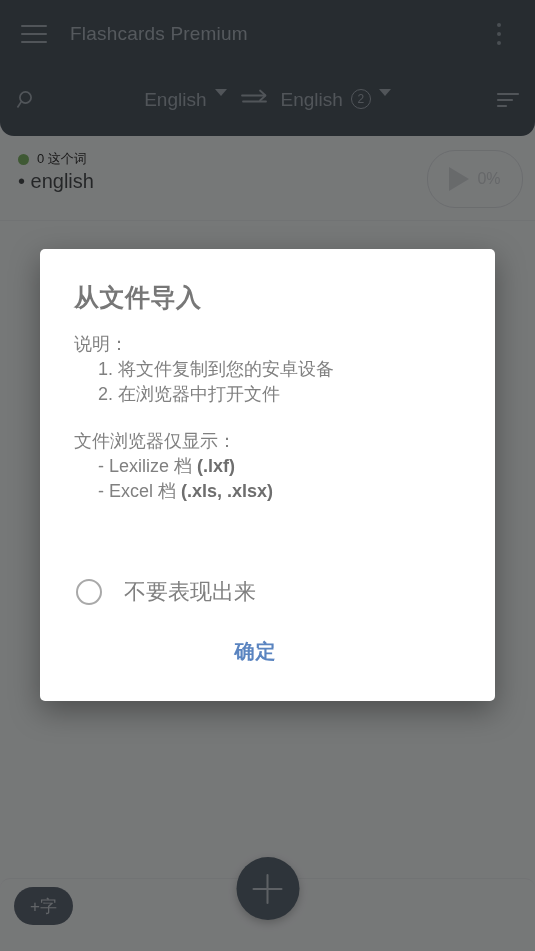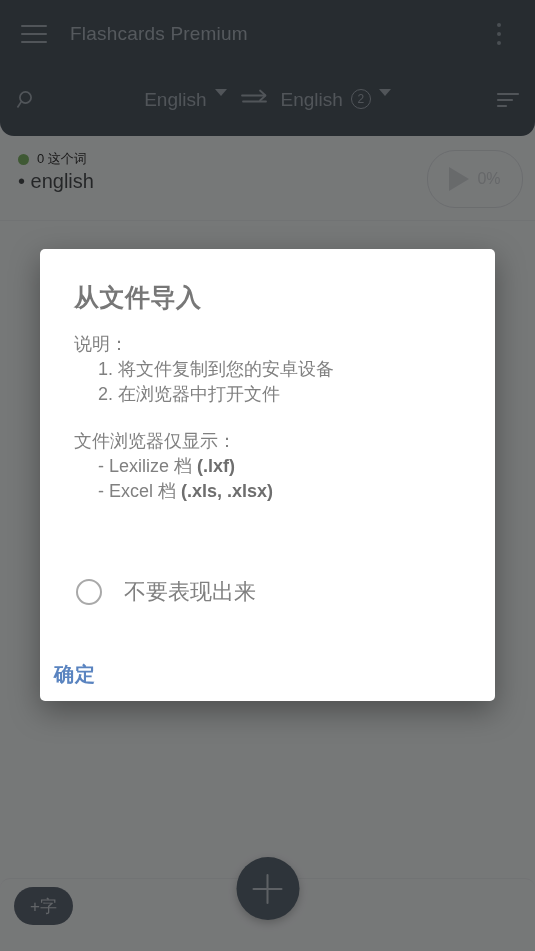--- a/index.html
+++ b/index.html
@@ -301,23 +301,23 @@
     box-sizing: border-box;
   }
   .dlg-check-label {
     font-size: 22px;
     color: #808080;
   }
 
   .dlg-actions {
     position: absolute;
     left: 0; right: 0;
-    top: 404px;
-    display: flex;
-    justify-content: flex-start;
+    top: 381px;
+    display: flex;
+    justify-content: center;
     padding-right: 24px;
   }
   .dlg-ok {
     font-size: 20px;
     font-weight: bold;
     color: #5a84c0;
     letter-spacing: 1px;
     padding: 8px 14px;
   }
 </style>

